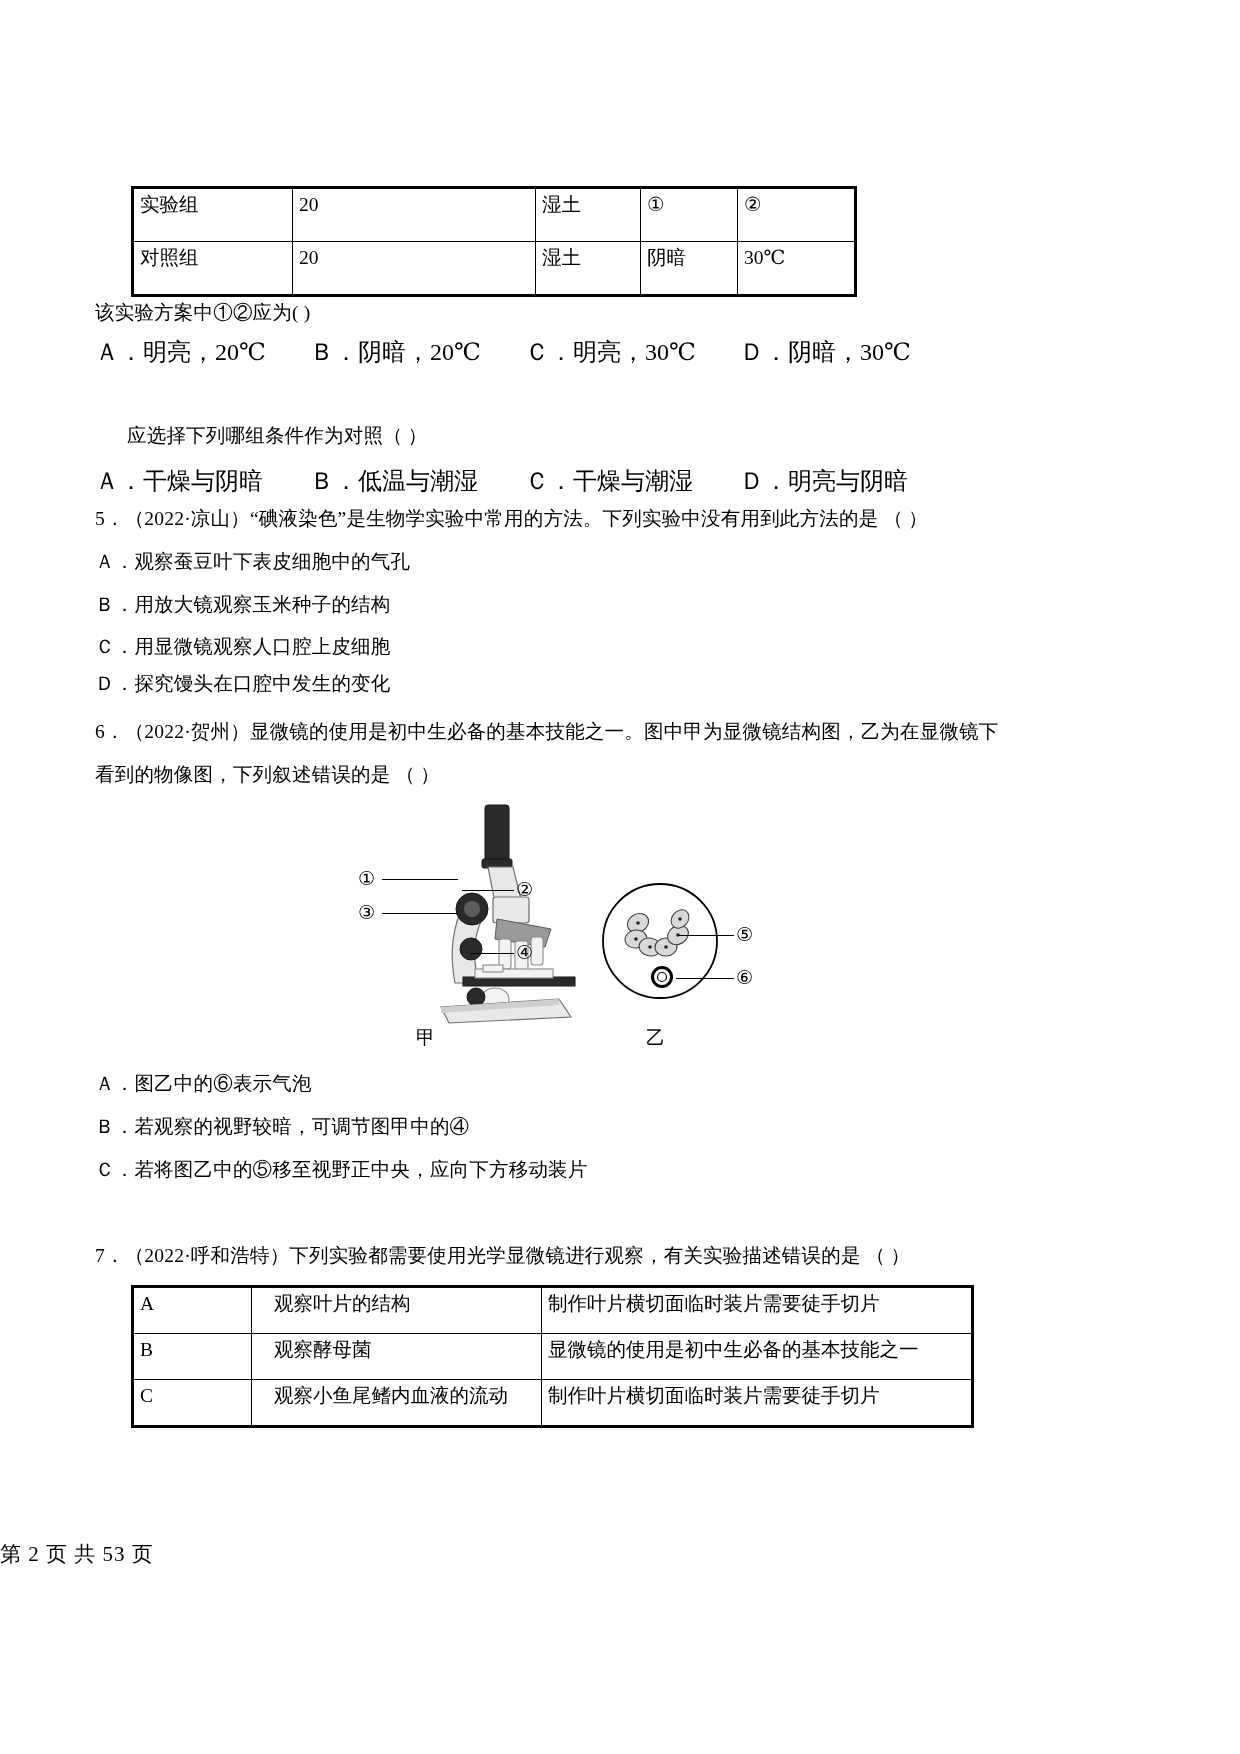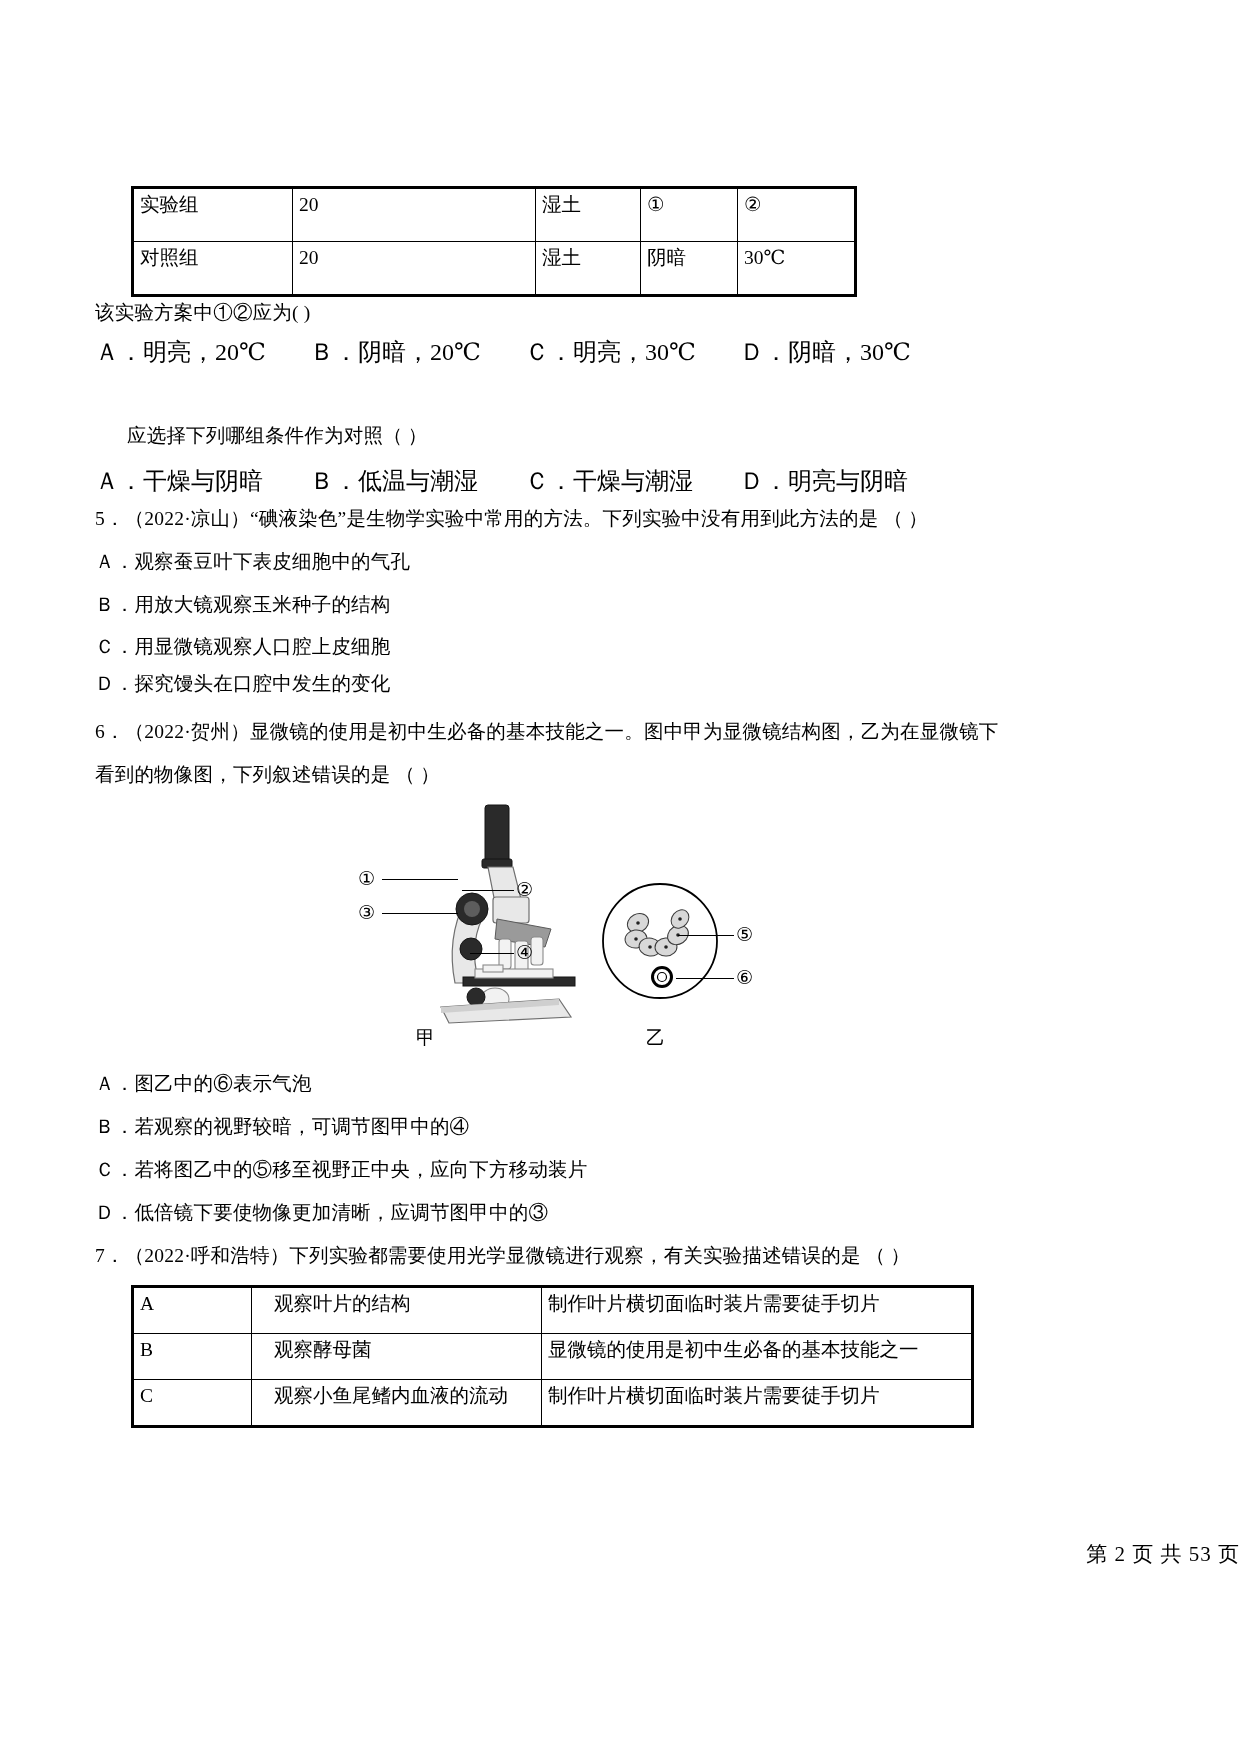--- a/index.html
+++ b/index.html
@@ -79,21 +79,21 @@
     font-size: 19px;
     line-height: 1;
   }
 
   
   .footer {
     position: absolute;
     left: 0;
     top: 1492px;
     width: 1240px;
-    text-align: right;
+    text-align: left;
     font-size: 21px;
     font-family: "Liberation Serif", "DejaVu Serif", serif;
     letter-spacing: 1px;
   }
 
   
   .ms-body { fill: #e8e8e8; stroke: #6f6f6f; stroke-width: 1.2; }
   .ms-dark { fill: #2a2a2a; stroke: #151515; stroke-width: 1; }
   .ms-mid  { fill: #9a9a9a; stroke: #5a5a5a; stroke-width: 1; }
   .ms-lite { fill: #f2f2f2; stroke: #8a8a8a; stroke-width: 1.1; }
@@ -246,21 +246,20 @@
 
     <div class="leader" style="left:676px; top:185px; width:58px;"></div>
     <div class="callout" style="left:736px; top:175px;">⑥</div>
 
     <div class="fig-caption" style="left:646px; top:232px;">乙</div>
   </div>
 
   <div class="abs q-line" style="left:95px; top:1026px;">Ａ．图乙中的⑥表示气泡</div>
   <div class="abs q-line" style="left:95px; top:1069px;">Ｂ．若观察的视野较暗，可调节图甲中的④</div>
   <div class="abs q-line" style="left:95px; top:1112px;">Ｃ．若将图乙中的⑤移至视野正中央，应向下方移动装片</div>
-  <div class="abs q-line" style="left:95px; top:1155px;">Ｄ．低倍镜下要使物像更加清晰，应调节图甲中的③</div>
 
   <div class="abs q-line" style="left:95px; top:1198px;">
     <span>7．</span><span>（2022·呼和浩特）</span><span>下列实验都需要使用光学显微镜进行观察，有关实验描述错误的是 （       ）</span>
   </div>
 
   <div class="abs" style="left:131px; top:1237px;">
     <div class="tbl-outer">
       <table class="doc-table">
         <colgroup>
           <col style="width:118px">

